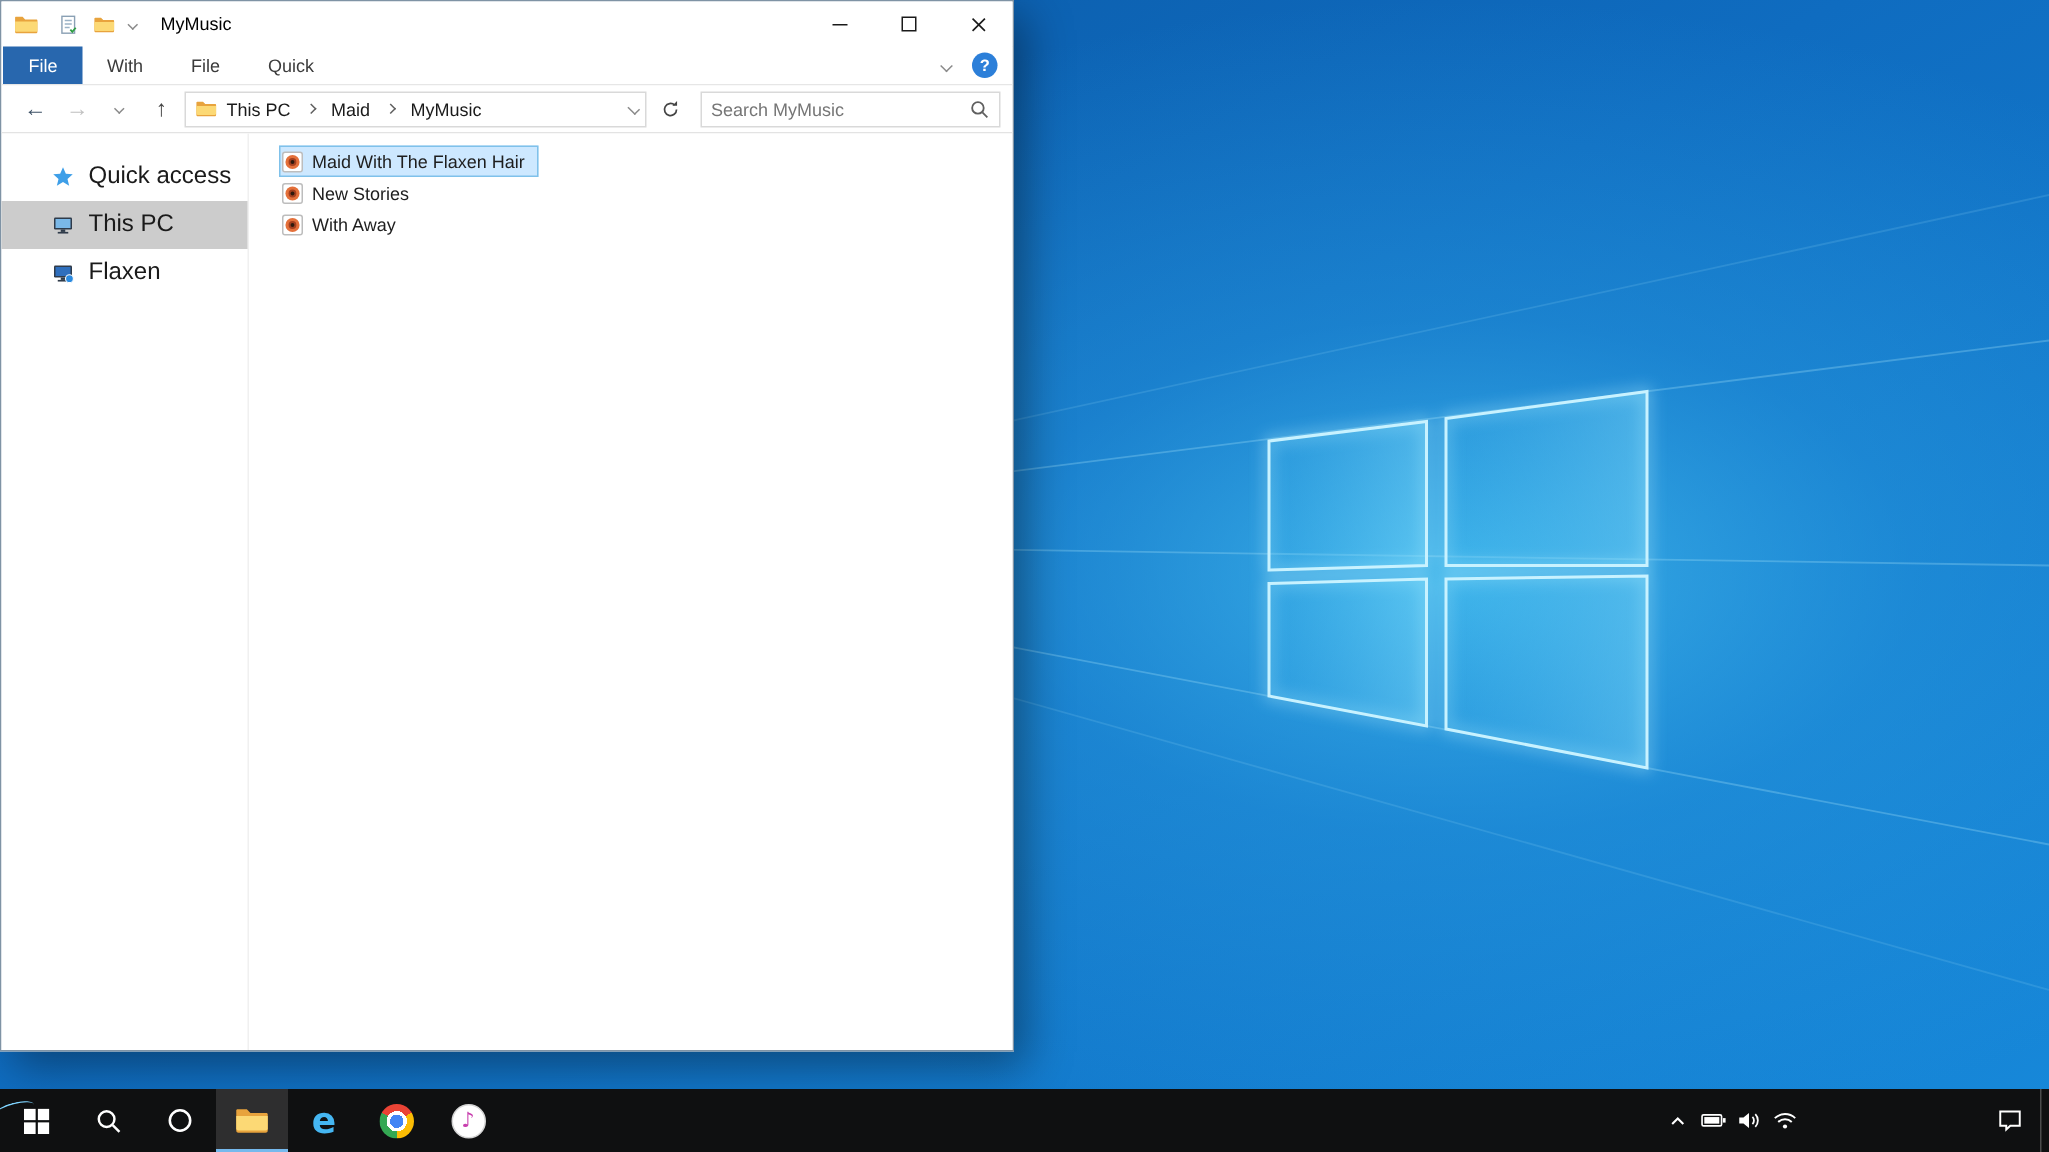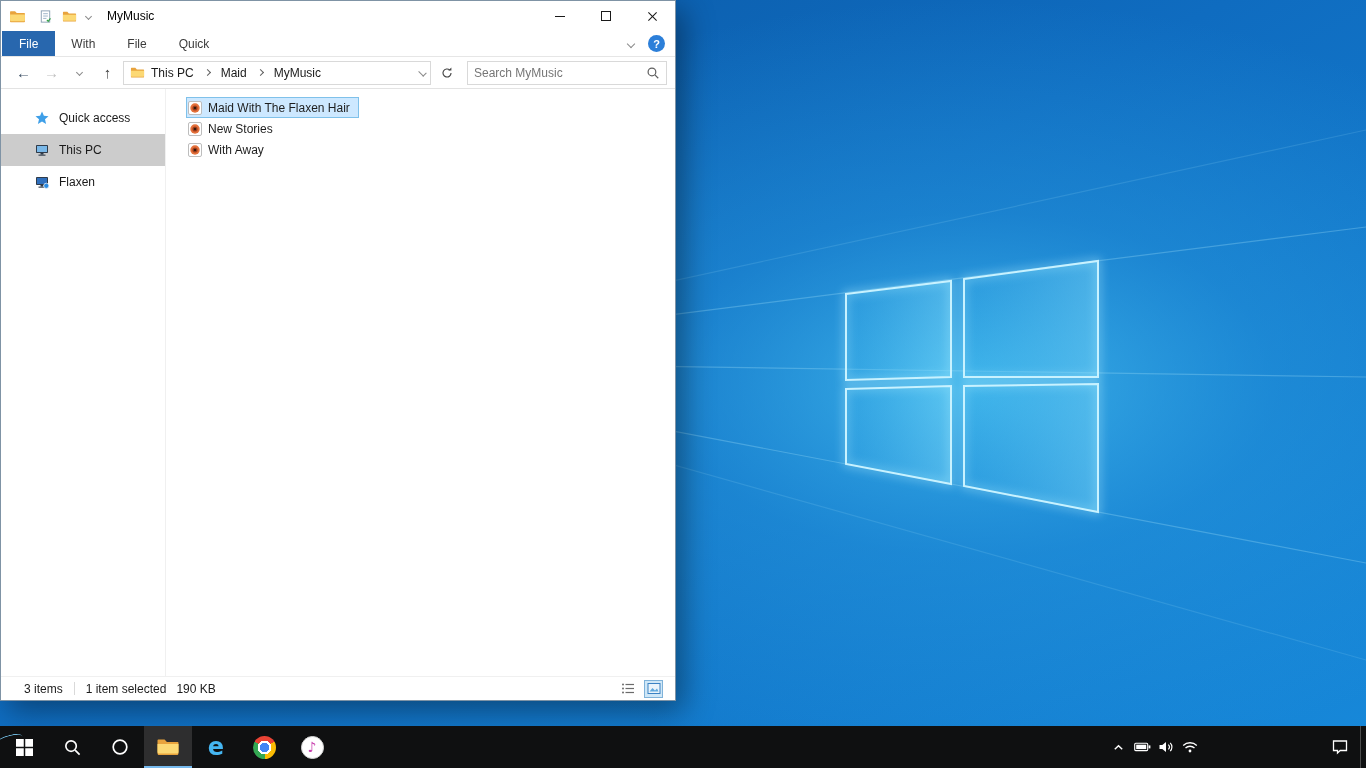--- a/index.html
+++ b/index.html
@@ -51,21 +51,21 @@
   .refresh-btn { width:26px; height:24px; display:flex; align-items:center; justify-content:center; }
   .refresh-btn svg { width:14px; height:14px; }
 
   .search-box { width:200px; height:24px; border:1px solid #d9d9d9; display:flex; align-items:center; background:#fff; margin-left:4px; }
   .search-box input { flex:1; border:none; outline:none; font-size:12px; padding:0 6px; color:#333; font-family:inherit; min-width:0; }
   .search-box input::placeholder { color:#767676; }
   .search-box svg { width:14px; height:14px; margin-right:6px; color:#5f5f5f; flex:0 0 auto; }
 
   .window-body { flex:1; display:flex; min-height:0; background:#fff; }
   .nav-pane { width:165px; flex:0 0 auto; padding-top:13px; border-right:1px solid #f0f0f0; }
-  .nav-item { height:32px; display:flex; align-items:center; gap:9px; padding-left:33px; font-size:12px; color:#1a1a1a; white-space:nowrap; }
+  .nav-item { height:32px; display:flex; align-items:center; gap:9px; padding-left:33px; font-size:16px; color:#1a1a1a; white-space:nowrap; }
   .nav-item.selected { background:#cccccc; }
   .nav-item svg { width:16px; height:16px; flex:0 0 auto; }
 
   .file-pane { flex:1; padding-top:8px; }
   .file-row { height:21px; display:flex; align-items:center; gap:5px; margin-left:20px; width:fit-content;
               padding:0 8px 0 0; border:1px solid transparent; font-size:12px; color:#1e1e1e; white-space:nowrap; }
   .file-row.selected { background:#cde8ff; border-color:#7fc1ea; }
   .file-row svg { width:16px; height:16px; flex:0 0 auto; }
 
   .statusbar { height:24px; flex:0 0 auto; display:flex; align-items:center; padding-left:23px; font-size:12px; color:#1b1b1b; border-top:1px solid #f0f0f0; background:#fff; }
@@ -356,38 +356,20 @@
         <div class="file-row">
           <svg>
               <use href="#sym-music-file"></use>
             </svg>
           <span>With Away</span>
         </div>
       </div>
 
     </div>
 
-    <div class="statusbar">
-      <span>3 items</span>
-      <span class="status-sep"></span>
-      <span>1 item selected</span>
-      <span class="status-size">190 KB</span>
-      <div class="view-toggles">
-        <div class="view-btn">
-          <svg>
-              <use href="#sym-details-view"></use>
-            </svg>
-        </div>
-        <div class="view-btn active">
-          <svg>
-              <use href="#sym-icons-view"></use>
-            </svg>
-        </div>
-      </div>
-    </div>
 
   </div>
 
   <div class="taskbar">
     <div class="tb-btn">
       <svg width="17" height="17">
           <use href="#sym-start"></use>
         </svg>
     </div>
     <div class="tb-btn">

